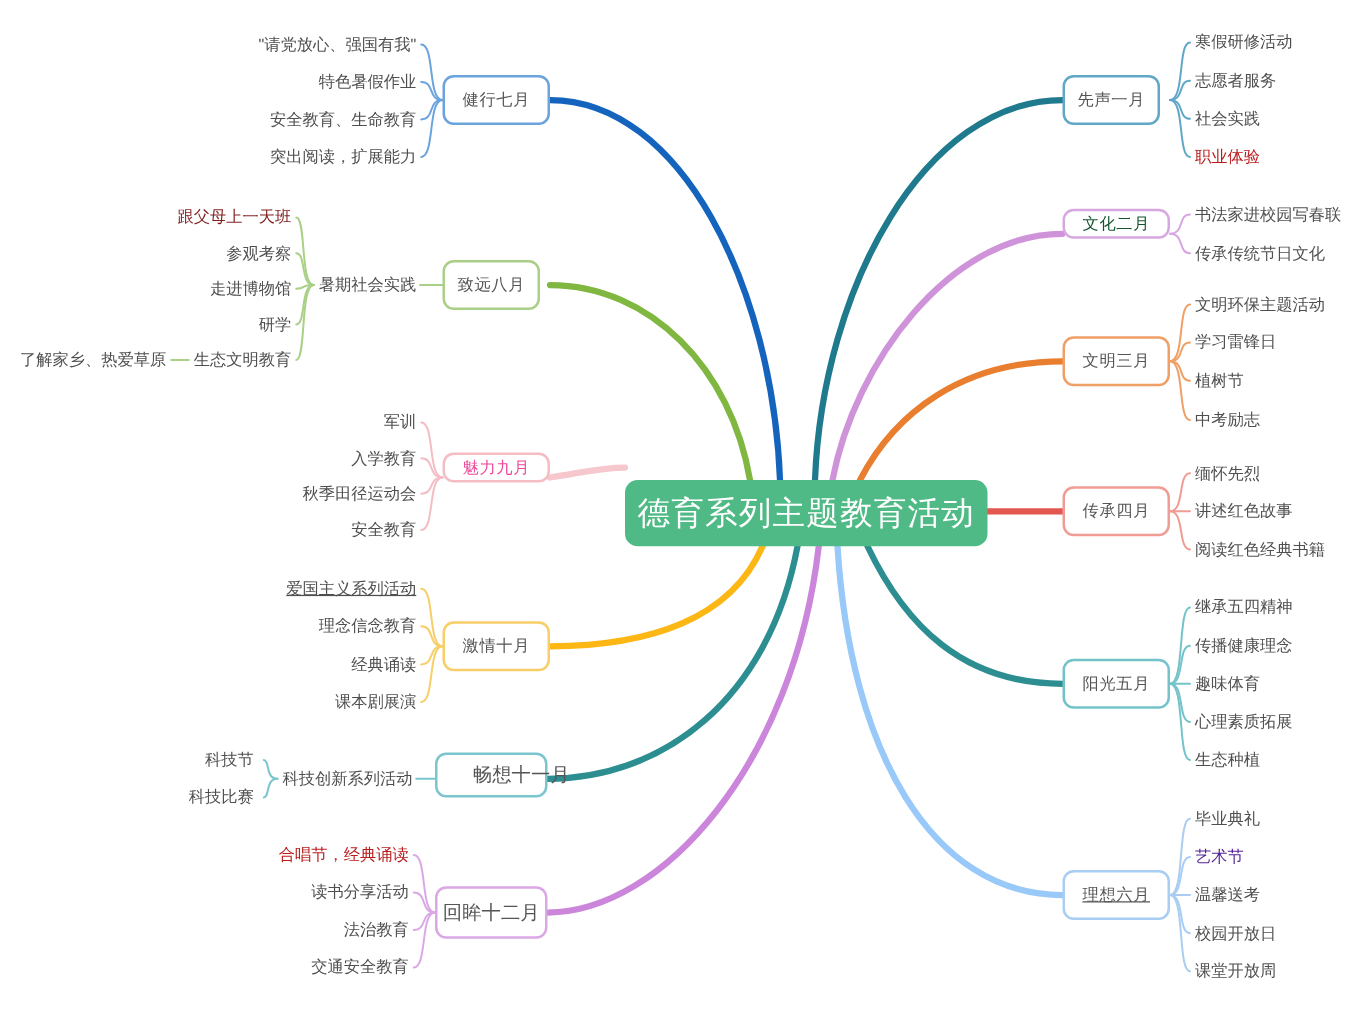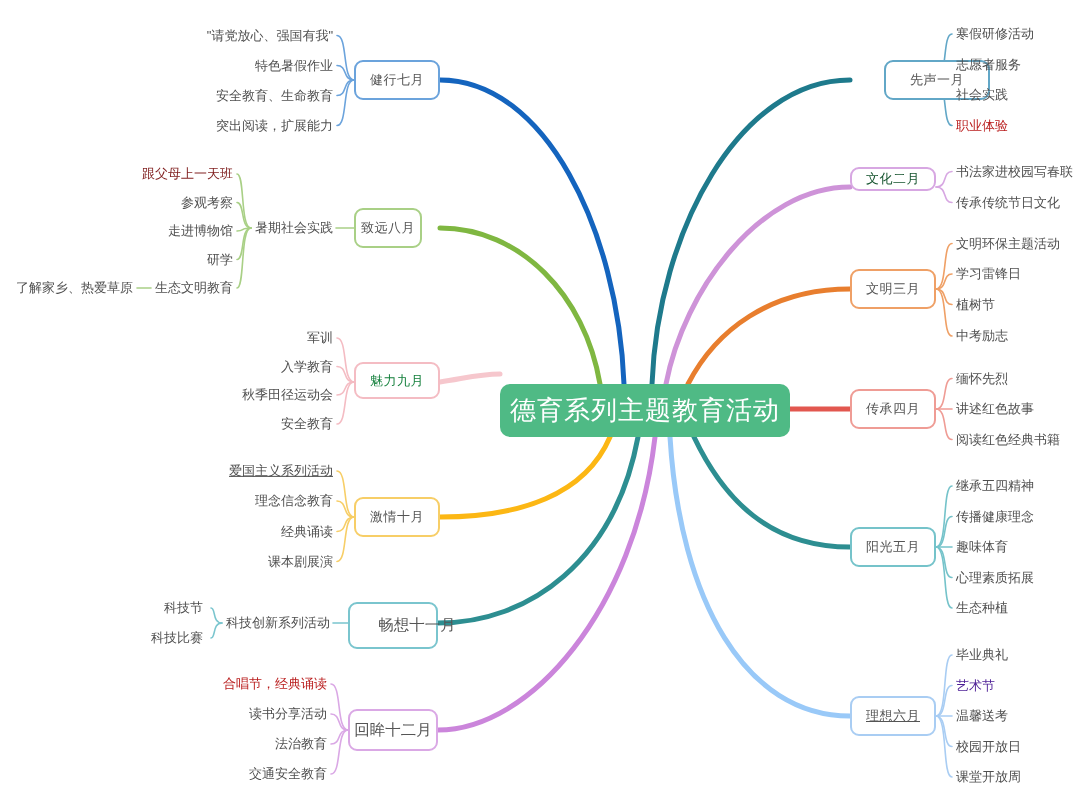--- a/index.html
+++ b/index.html
@@ -79,21 +79,21 @@
       <path d="M222 623 C212 623 216 608 211 608" stroke="#7AC5CE" stroke-width="1.6"></path>
       <path d="M222 623 C212 623 216 638 211 638" stroke="#7AC5CE" stroke-width="1.6"></path>
       <path d="M655 437 C635 610 530 730 438 730" stroke="#CB85DB" stroke-width="5"></path>
       <path d="M348 730 C336 730 342 684 331 684" stroke="#DAA8E5" stroke-width="1.6"></path>
       <path d="M348 730 C336 730 342 714 331 714" stroke="#DAA8E5" stroke-width="1.6"></path>
       <path d="M348 730 C336 730 342 744 331 744" stroke="#DAA8E5" stroke-width="1.6"></path>
       <path d="M348 730 C336 730 342 774 331 774" stroke="#DAA8E5" stroke-width="1.6"></path>
     </svg>
   <div>
     <div class="central" style="background: rgb(79, 186, 133); color: rgb(255, 255, 255);">德育系列主题教育活动</div>
-  <div class="topic" style="left: 884px; top: 60px; width: 106px; height: 40px; border: 2px solid rgb(98, 167, 199); color: rgb(85, 85, 85);">先声一月</div>
+  <div class="topic" style="left: 850px; top: 60px; width: 78px; height: 40px; border: 2px solid rgb(98, 167, 199); color: rgb(85, 85, 85);">先声一月</div>
       <div class="leaf" style="top: 34px; left: 956px; color: rgb(79, 79, 79);">寒假研修活动</div>
       <div class="leaf" style="top: 64.5px; left: 956px; color: rgb(79, 79, 79);">志愿者服务</div>
       <div class="leaf" style="top: 95px; left: 956px; color: rgb(79, 79, 79);">社会实践</div>
       <div class="leaf" style="top: 125.5px; left: 956px; color: #b91c1c;">职业体验</div>
       <div class="topic" style="left: 850px; top: 167px; width: 86px; height: 24px; border: 2px solid rgb(215, 167, 226); color: #14532d;">文化二月</div>
       <div class="leaf" style="top: 171.5px; left: 956px; color: rgb(79, 79, 79);">书法家进校园写春联</div>
       <div class="leaf" style="top: 202.5px; left: 956px; color: rgb(79, 79, 79);">传承传统节日文化</div>
       <div class="topic" style="left: 850px; top: 269px; width: 86px; height: 40px; border: 2px solid rgb(239, 160, 102); color: rgb(85, 85, 85);">文明三月</div>
       <div class="leaf" style="top: 243.5px; left: 956px; color: rgb(79, 79, 79);">文明环保主题活动</div>
       <div class="leaf" style="top: 274px; left: 956px; color: rgb(79, 79, 79);">学习雷锋日</div>
@@ -113,39 +113,39 @@
       <div class="leaf" style="top: 655px; left: 956px; color: rgb(79, 79, 79);">毕业典礼</div>
       <div class="leaf" style="top: 685.5px; left: 956px; color: #4c1d95;">艺术节</div>
       <div class="leaf" style="top: 716px; left: 956px; color: rgb(79, 79, 79);">温馨送考</div>
       <div class="leaf" style="top: 746.5px; left: 956px; color: rgb(79, 79, 79);">校园开放日</div>
       <div class="leaf" style="top: 777px; left: 956px; color: rgb(79, 79, 79);">课堂开放周</div>
       <div class="topic" style="left: 354px; top: 60px; width: 86px; height: 40px; border: 2px solid rgb(107, 163, 220); color: rgb(85, 85, 85);">健行七月</div>
       <div class="leaf" style="top: 35.5px; right: 747px; color: rgb(79, 79, 79);">"请党放心、强国有我"</div>
       <div class="leaf" style="top: 65.5px; right: 747px; color: rgb(79, 79, 79);">特色暑假作业</div>
       <div class="leaf" style="top: 95.5px; right: 747px; color: rgb(79, 79, 79);">安全教育、生命教育</div>
       <div class="leaf" style="top: 125.5px; right: 747px; color: rgb(79, 79, 79);">突出阅读，扩展能力</div>
-      <div class="topic" style="left: 354px; top: 208px; width: 68px; height: 40px; border: 2px solid rgb(169, 208, 134); color: rgb(85, 85, 85);">致远八月</div>
+      <div class="topic" style="left: 354px; top: 208px; width: 78px; height: 40px; border: 2px solid rgb(169, 208, 134); color: rgb(85, 85, 85);">致远八月</div>
       <div class="leaf" style="top: 228px; right: 747px; color: rgb(79, 79, 79);">暑期社会实践</div>
       <div class="leaf" style="top: 174px; right: 847px; color: #7f1d1d;">跟父母上一天班</div>
       <div class="leaf" style="top: 202.5px; right: 847px; color: rgb(79, 79, 79);">参观考察</div>
       <div class="leaf" style="top: 231px; right: 847px; color: rgb(79, 79, 79);">走进博物馆</div>
       <div class="leaf" style="top: 259.5px; right: 847px; color: rgb(79, 79, 79);">研学</div>
       <div class="leaf" style="top: 288px; right: 847px; color: rgb(79, 79, 79);">生态文明教育</div>
       <div class="leaf" style="top: 288px; right: 947px; color: rgb(79, 79, 79);">了解家乡、热爱草原</div>
-      <div class="topic" style="left: 354px; top: 362px; width: 86px; height: 37px; border: 2px solid rgb(244, 188, 195); color: #15803d; text-align: right;">魅力九月</div>
+      <div class="topic" style="left: 354px; top: 362px; width: 86px; height: 24px; border: 2px solid rgb(244, 188, 195); color: #ec4899; text-align: right;">魅力九月</div>
       <div class="leaf" style="top: 338px; right: 747px; color: rgb(79, 79, 79);">军训</div>
       <div class="leaf" style="top: 366.5px; right: 747px; color: rgb(79, 79, 79);">入学教育</div>
       <div class="leaf" style="top: 395px; right: 747px; color: rgb(79, 79, 79);">秋季田径运动会</div>
       <div class="leaf" style="top: 424px; right: 747px; color: rgb(79, 79, 79);">安全教育</div>
       <div class="topic" style="left: 354px; top: 497px; width: 86px; height: 40px; border: 2px solid rgb(247, 206, 103); color: rgb(85, 85, 85);">激情十月</div>
       <div class="leaf" style="top: 471px; right: 747px; color: rgb(79, 79, 79); text-decoration: underline;">爱国主义系列活动</div>
       <div class="leaf" style="top: 501px; right: 747px; color: rgb(79, 79, 79);">理念信念教育</div>
       <div class="leaf" style="top: 531.5px; right: 747px; color: rgb(79, 79, 79);">经典诵读</div>
       <div class="leaf" style="top: 561.5px; right: 747px; color: rgb(79, 79, 79);">课本剧展演</div>
-      <div class="topic small" style="left: 348px; top: 602px; width: 90px; height: 47px; border: 2px solid rgb(122, 197, 206); color: rgb(85, 85, 85); padding-left: 48px;">畅想十一月</div>
+      <div class="topic small" style="left: 348px; top: 602px; width: 90px; height: 36px; border: 2px solid rgb(122, 197, 206); color: rgb(85, 85, 85); padding-left: 48px;">畅想十一月</div>
       <div class="leaf" style="top: 623px; right: 750px; color: rgb(79, 79, 79);">科技创新系列活动</div>
       <div class="leaf" style="top: 608px; right: 877px; color: rgb(79, 79, 79);">科技节</div>
       <div class="leaf" style="top: 638px; right: 877px; color: rgb(79, 79, 79);">科技比赛</div>
       <div class="topic small" style="left: 348px; top: 709px; width: 90px; height: 42px; border: 2px solid rgb(218, 168, 229); color: rgb(85, 85, 85);">回眸十二月</div>
       <div class="leaf" style="top: 684px; right: 753px; color: #b91c1c;">合唱节，经典诵读</div>
       <div class="leaf" style="top: 714px; right: 753px; color: rgb(79, 79, 79);">读书分享活动</div>
       <div class="leaf" style="top: 744px; right: 753px; color: rgb(79, 79, 79);">法治教育</div>
       <div class="leaf" style="top: 774px; right: 753px; color: rgb(79, 79, 79);">交通安全教育</div>
     </div>
 </div>

